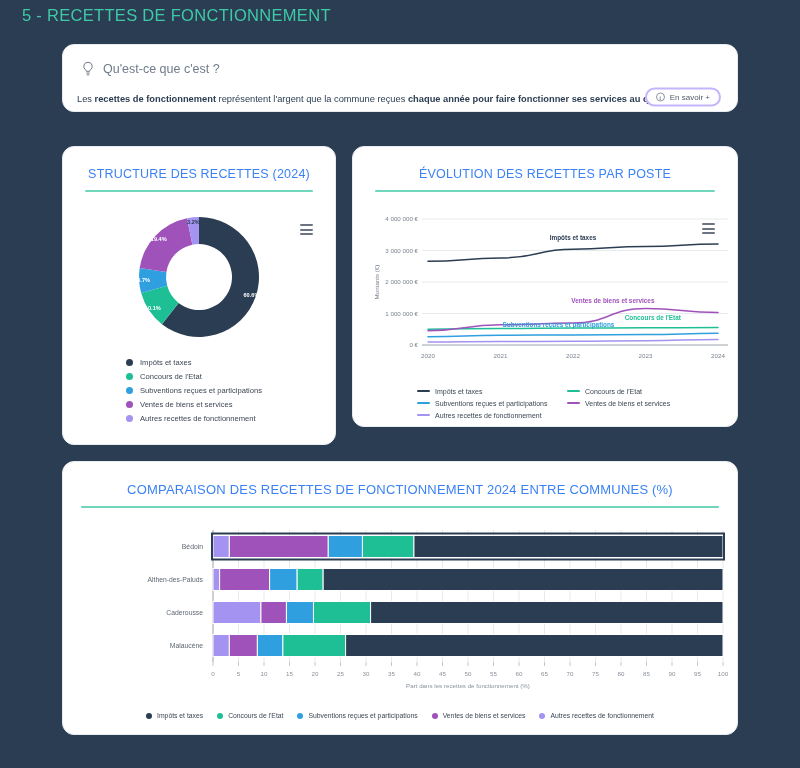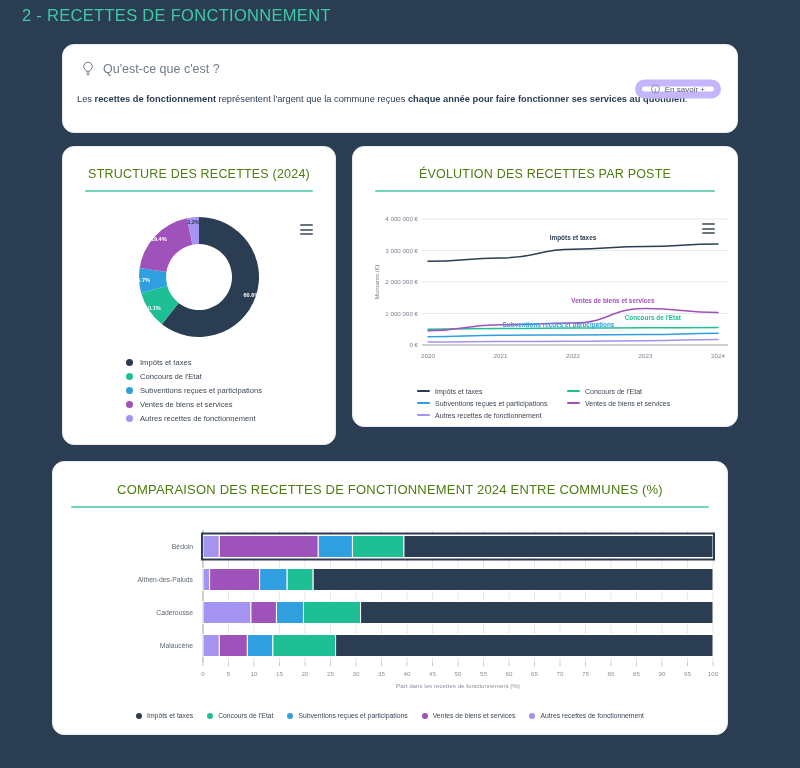--- a/index.html
+++ b/index.html
@@ -22,54 +22,54 @@
   }
 
   .card {
     position: absolute;
     background: #ffffff;
     border-radius: 12px;
     border: 1px solid #e8ebef;
   }
 
   
-  #info-card { left: 62px; top: 44px; width: 676px; height: 89px; padding-left: 36px; }
+  #info-card { left: 62px; top: 44px; width: 676px; height: 68px; padding-left: 36px; }
   .info-head {
     position: absolute; left: 18px; top: 16px;
     display: flex; align-items: center; gap: 8px;
   }
   .bulb { width: 14px; height: 16px; display:block; }
   .info-head-text {
     font-size: 12.5px; color: #6f7b8a; font-weight: 400;
   }
   .info-body {
     position: absolute; left: 14px; top: 48px; right: 14px;
     font-size: 9.3px; color: #2b3d52; line-height: 1.45;
     white-space: nowrap;
   }
   .info-body b { font-weight: 700; margin-top: 32px; }
   .learn-more {
-    position: absolute; right: 16px; top: 44px;
+    position: absolute; right: 16px; top: 52px;
     transform: translateY(-50%);
     height: 19px; padding: 0 9px;
-    border: 7px solid #c4b5fd; border-radius: 10px;
+    border: 2px solid #c4b5fd; border-radius: 10px;
     background: #fff; color: #55606e;
     font-size: 8px; display: flex; align-items: center; gap: 5px;
     cursor: pointer;
   }
   .i-circle {
     width: 9px; height: 9px; border-radius: 50%;
     border: 1px solid #8b96a3; color:#55606e;
     font-size: 6.5px; line-height: 7px; text-align: center;
     font-style: normal; font-family: "Liberation Serif", serif;
   }
 
   
   .panel-title {
-    text-align: center; color: #4d7c0f;
+    text-align: center; color: #3b82f6;
     font-size: 12.5px; font-weight: 400; letter-spacing: .2px;
     padding-top: 20px;
   }
   .title-rule {
     height: 2px; background: #6fd5bb;
     margin: 9px 22px 0 22px; border-radius: 2px;
   }
   .hamburger {
     position: absolute; width: 13px; height: 11px;
     display: flex; flex-direction: column; justify-content: space-between;
@@ -103,42 +103,42 @@
   .ser-label { font-size: 6.4px; font-weight: 700; font-family: "Liberation Sans", sans-serif; }
   .line-legend {
     position: absolute; left: 64px; top: 238px; width: 300px;
     display: flex; flex-wrap: wrap;
   }
   .ll-item { display: flex; align-items: center; gap: 5px; width: 50%; height: 12px; }
   .ll-dash { width: 13px; height: 2.5px; border-radius: 1px; flex: none; }
   .ll-text { font-size: 7px; color: #3d4754; white-space: nowrap; }
 
   
-  #bar-card { left: 52px; top: 461px; width: 676px; height: 274px; }
+  #bar-card { left: 62px; top: 461px; width: 676px; height: 274px; }
   #bar-card .panel-title { font-size: 13px; }
   #bar-card .title-rule { margin: 9px 18px 0 18px; }
   #bar-card .hamburger { right: 22px; top: 76px; }
   .bar-plot { position: absolute; left: 0; top: 60px; width: 676px; height: 180px; }
   .bar-ylab { font-size: 6.8px; fill: #5f6873; font-family: "Liberation Sans", sans-serif; }
   .bar-tick { font-size: 6.2px; fill: #8a929c; font-family: "Liberation Sans", sans-serif; }
   .bar-axis-title { font-size: 6.2px; fill: #8a929c; font-family: "Liberation Sans", sans-serif; }
   .bar-legend {
     position: absolute; left: 0; right: 0; top: 250px;
     display: flex; justify-content: center; gap: 14px;
   }
   .bl-item { display: flex; align-items: center; gap: 5px; }
   .bl-dot { width: 6px; height: 6px; border-radius: 50%; flex: none; }
   .bl-text { font-size: 6.8px; color: #3d4754; white-space: nowrap; }
 </style>
 </head>
 <body>
 
 <div class="page">
 
-  <div class="section-title">2 - RECETTES DE FONCTIONNEMENT</div>
+  <div class="section-title">5 - RECETTES DE FONCTIONNEMENT</div>
 
   <div class="card" id="info-card">
     <div class="info-head">
       <svg class="bulb" viewBox="0 0 14 16">
         <path d="M7 1.2a4.2 4.2 0 0 0-2.5 7.6c.5.4.8.9.8 1.5h3.4c0-.6.3-1.1.8-1.5A4.2 4.2 0 0 0 7 1.2z" fill="none" stroke="#6f7b8a" stroke-width="1"></path>
         <rect x="5.3" y="11.6" width="3.4" height="1" fill="#6f7b8a"></rect>
         <rect x="5.8" y="13.4" width="2.4" height="1" fill="#6f7b8a"></rect>
       </svg>
       <div class="info-head-text">Qu'est-ce que c'est ?</div>
     </div>

